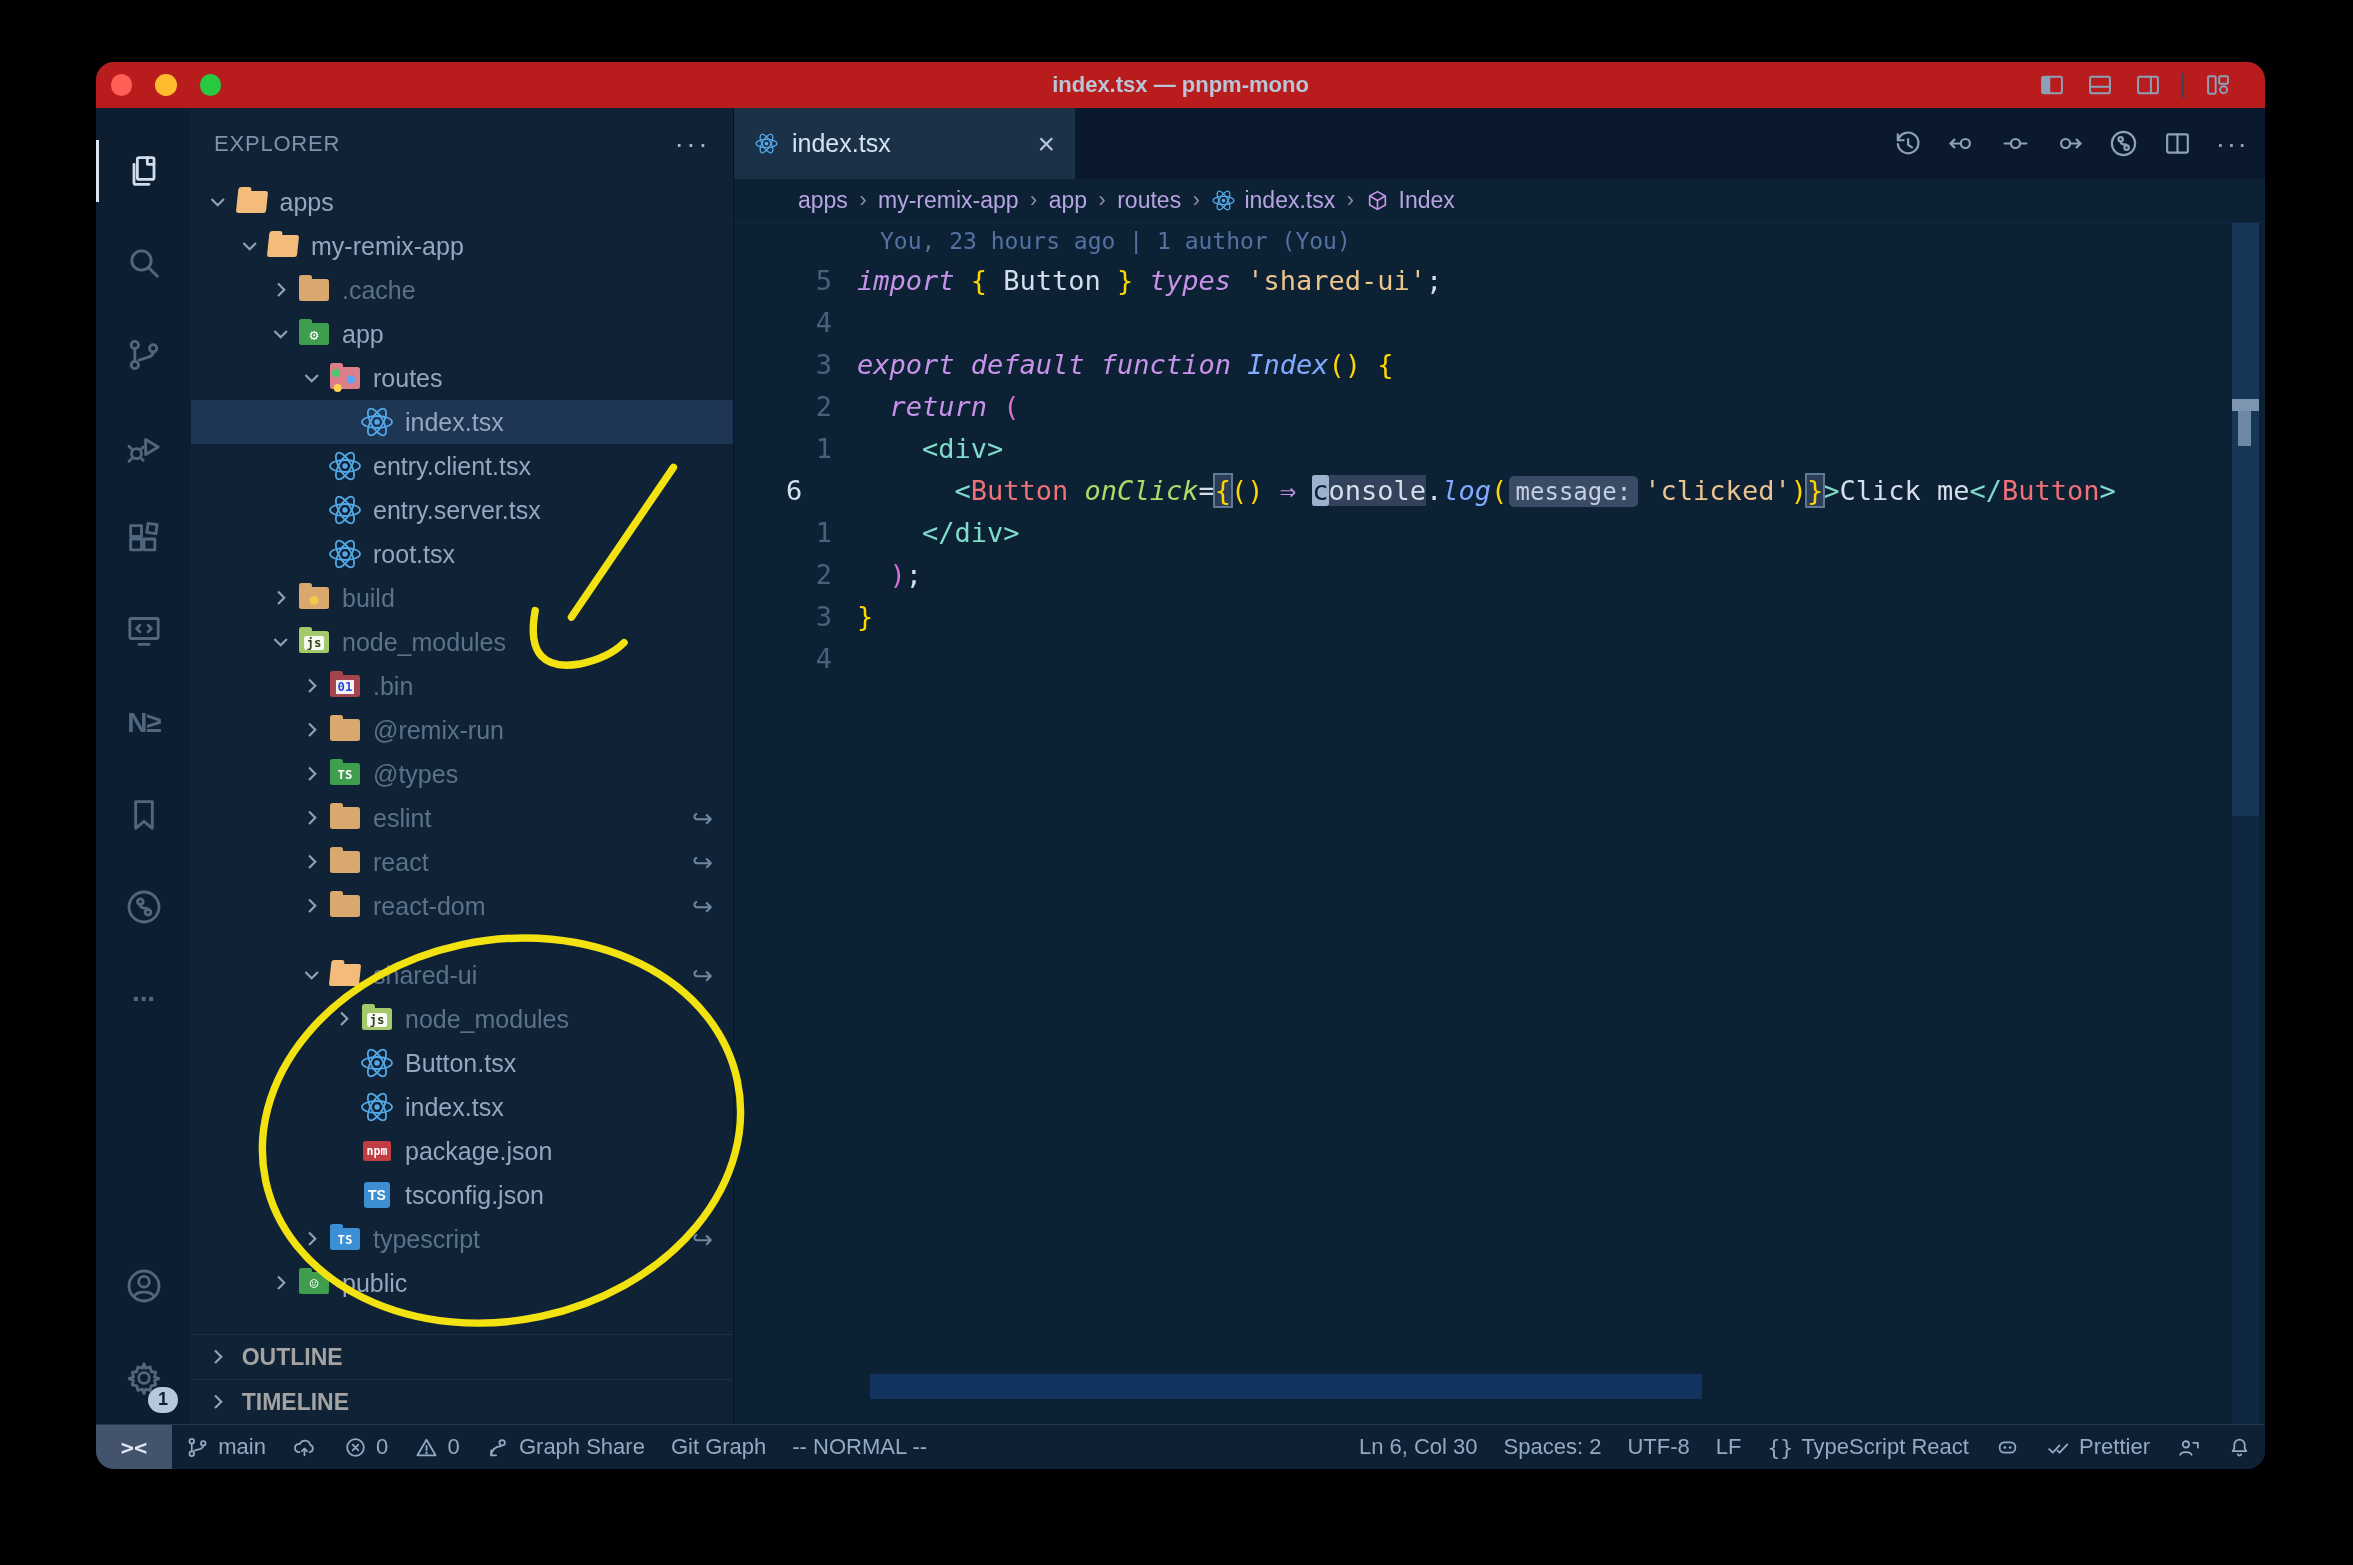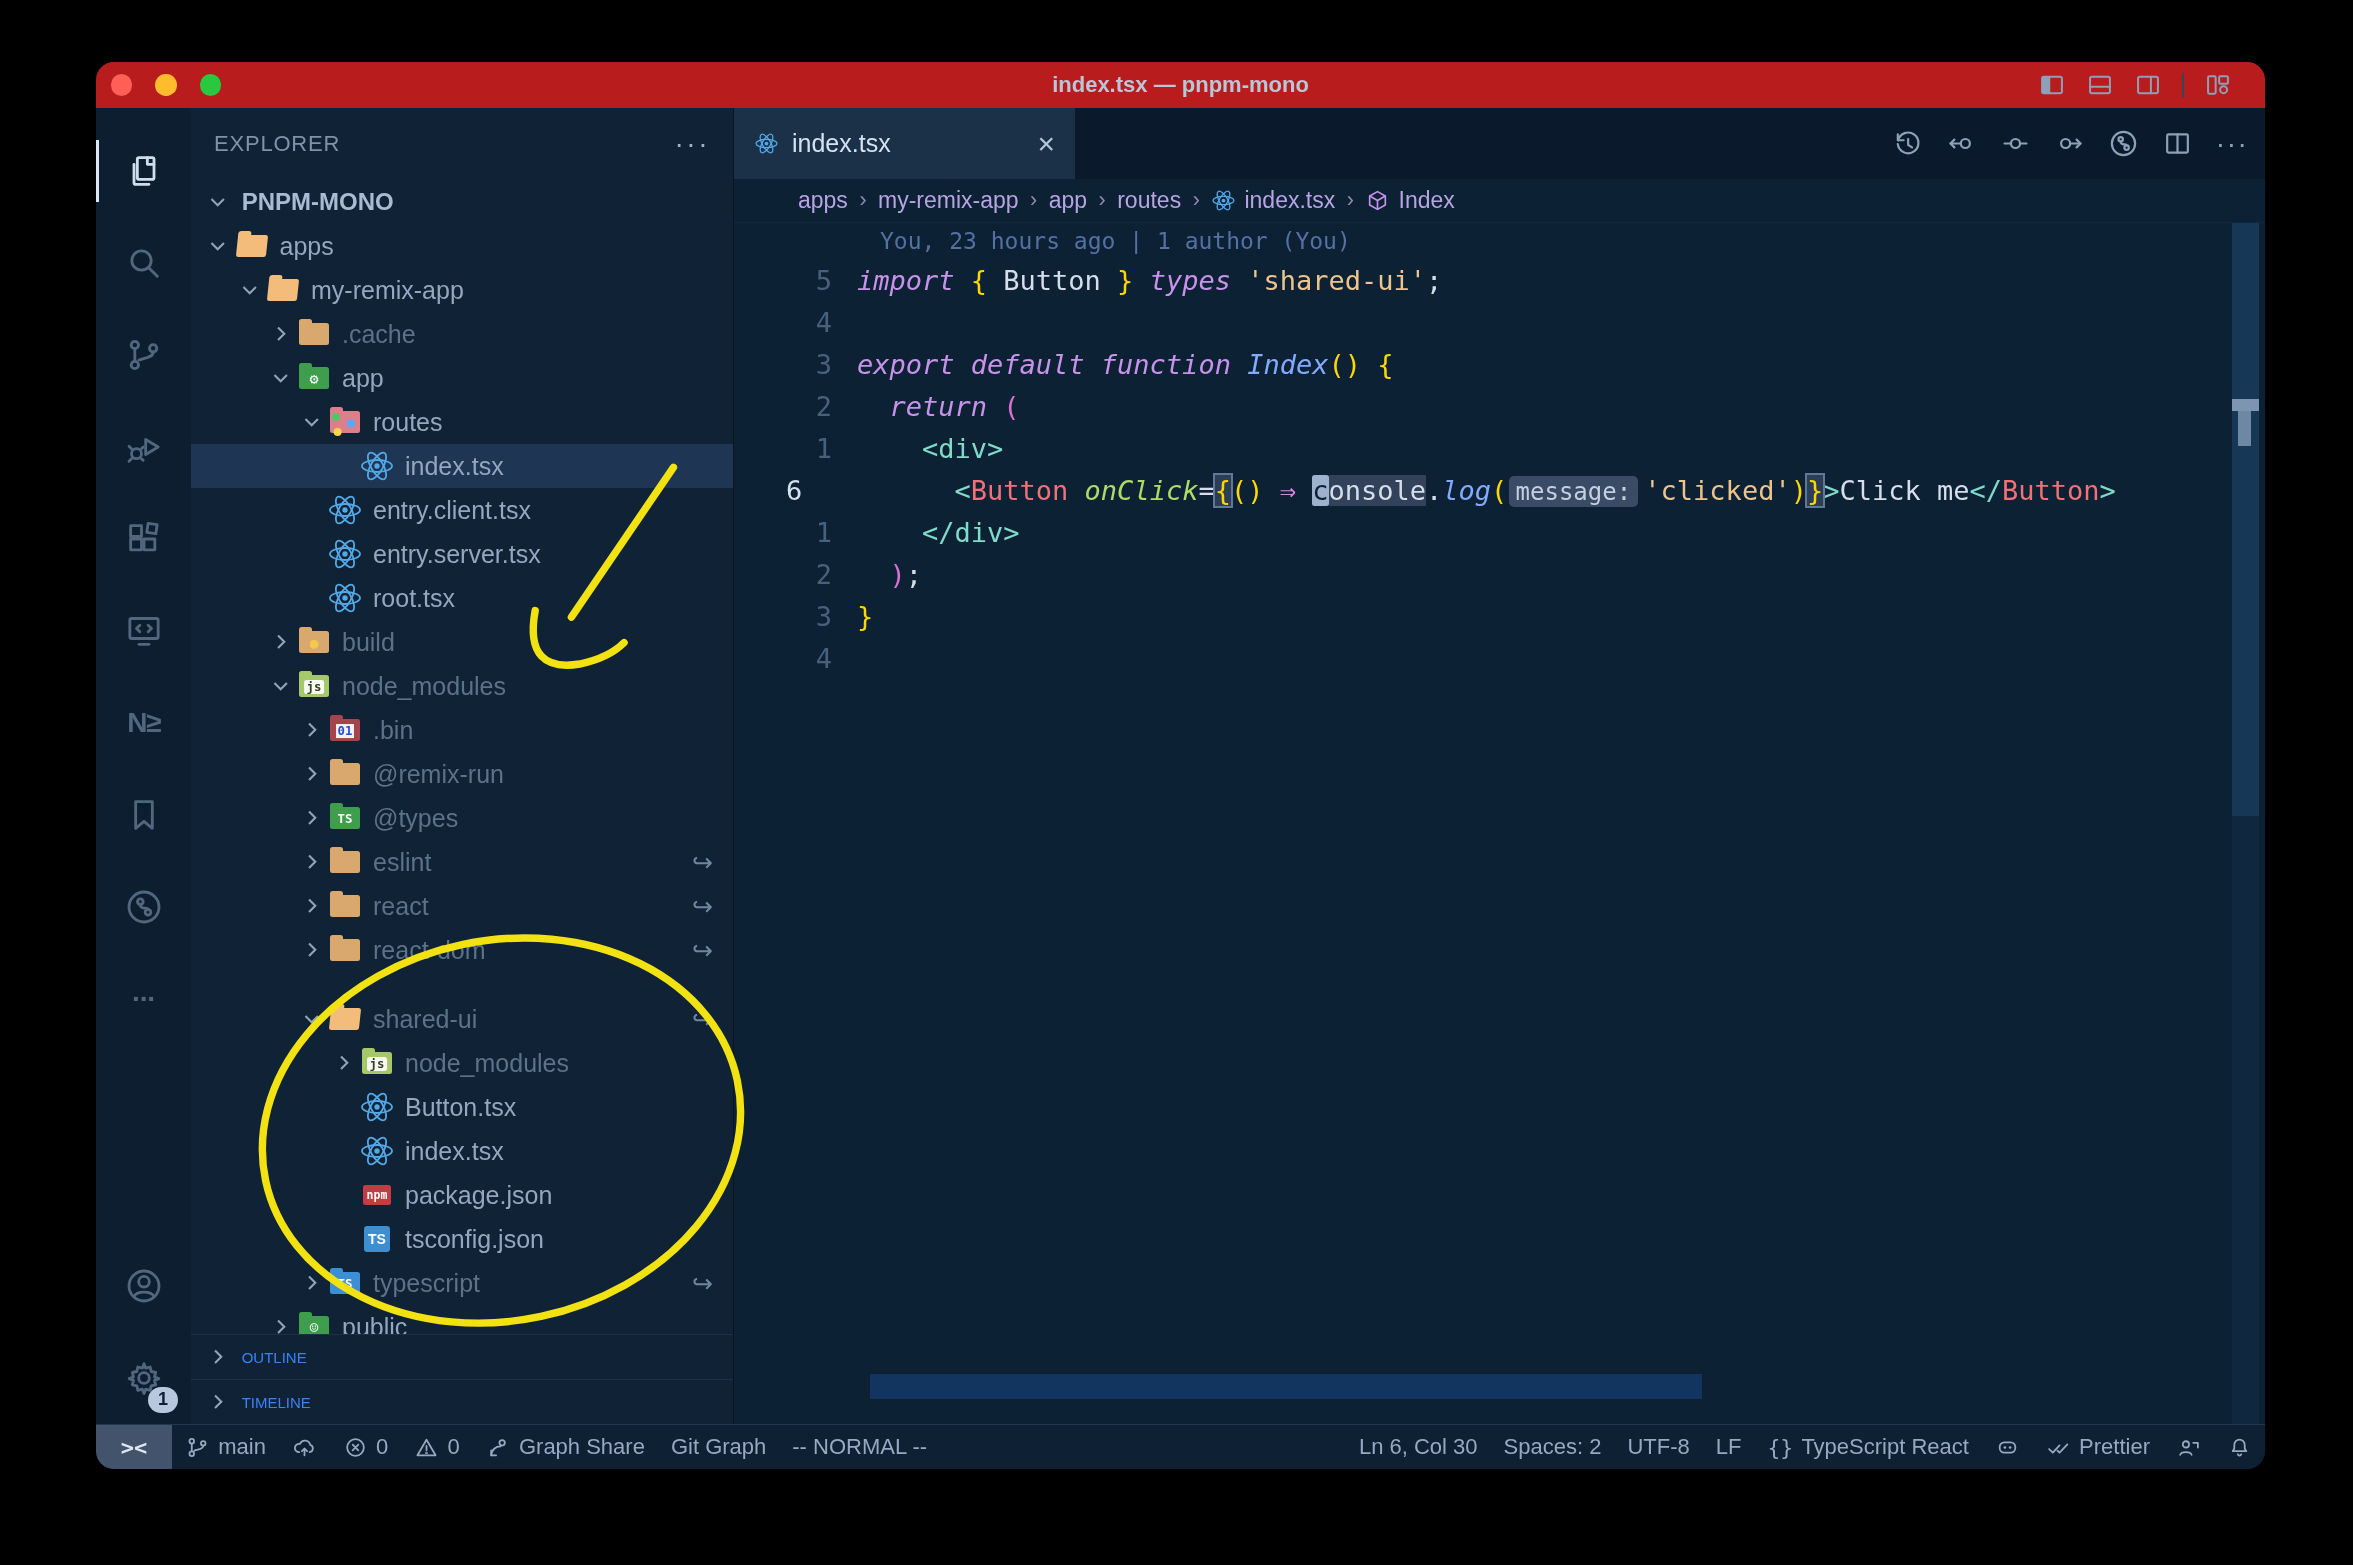--- a/index.html
+++ b/index.html
@@ -40,21 +40,21 @@
   .fico{width:36px;flex:0 0 36px;height:33px;display:flex;align-items:center;justify-content:center;margin-right:10px;position:relative;}
   .folder{width:30px;height:22px;border-radius:2.5px;position:relative;background:var(--fc);}
   .folder::before{content:"";position:absolute;left:0;top:-4.1px;width:13px;height:5.8px;border-radius:2.5px 2.5px 0 0;background:var(--fc);}
   .folder.open{transform:skewX(-6deg);filter:brightness(1.12);}
   .fbadge{position:absolute;left:50%;top:55%;transform:translate(-50%,-50%);font-size:12.3px;font-weight:bold;color:#fff;line-height:1;font-family:"DejaVu Sans Mono",monospace;}
   .fbadge.big{font-size:15px;}
   .dots3{position:absolute;left:1.6px;top:1.6px;width:8.2px;height:8.2px;border-radius:50%;background:#49c96a;box-shadow:15px 6.6px 0 #55a9ff,1.6px 15px 0 #ffd34d;}
   .npmico{background:#c23c44;color:#fff;border-radius:2.5px;font-size:11.5px;font-weight:bold;padding:3.3px 4.1px;font-family:"DejaVu Sans Mono",monospace;}
   .tsico{background:#3d8fd1;color:#fff;border-radius:3.3px;width:26px;height:26px;display:flex;align-items:center;justify-content:center;font-size:14px;font-weight:bold;}
   .symlink{margin-left:auto;margin-right:20px;color:#6e86a0;font-size:25px;}
-  .sb-panel{height:44px;border-top:1.6px solid #1c3048;display:flex;align-items:center;padding-left:11.5px;gap:8.2px;color:#3b82f6;font-weight:normal;font-size:15px;flex:0 0 auto;}
+  .sb-panel{height:44px;border-top:1.6px solid #1c3048;display:flex;align-items:center;padding-left:11.5px;gap:8.2px;color:#a3a3a3;font-weight:bold;font-size:23px;flex:0 0 auto;}
   
   .editor{flex:1;display:flex;flex-direction:column;background:#0d2134;border-left:1.6px solid #091524;min-width:0;position:relative;}
   .tabbar{height:71px;background:#0a1a2c;display:flex;align-items:stretch;position:relative;flex:0 0 auto;}
   .tab{width:301px;background:#1b3148;display:flex;align-items:center;padding:0 20px;gap:13px;color:#d5e2f1;font-size:25px;}
   .tab .close{margin-left:auto;color:#b9c6d8;font-size:30px;}
   .ed-actions{position:absolute;right:16.5px;top:0;height:71px;display:flex;align-items:center;gap:23px;color:#8ca1b8;}
   .ed-actions svg{width:31px;height:31px;}
   .breadcrumbs{height:43px;display:flex;align-items:center;padding-left:64px;gap:11.5px;color:#b7a4e3;font-size:23px;flex:0 0 auto;border-bottom:0.8px solid #112842;}
   .breadcrumbs .bsep{color:#9287b8;font-size:21.4px;}
   .bc-item{display:flex;align-items:center;gap:8.2px;}
@@ -215,28 +215,20 @@
             </svg>
             <span class="ab-badge">1</span>
           </div>
         </div>
 
       <div class="sidebar">
         <div class="sb-header">
           <span>EXPLORER</span>
           <span class="dots">···</span>
         </div>
-        <div class="sb-section">
-          <span class="chev open">
-              <svg viewBox="0 0 24 24" fill="none" stroke="currentColor" stroke-width="2.4">
-                <path d="M9 5l7 7-7 7"></path>
-              </svg>
-            </span>
-          <span>PNPM-MONO</span>
-        </div>
         <div class="tree">
             <div class="row" style="padding-left: 11.5px;">
               <span class="chev open">
                 <svg viewBox="0 0 24 24" fill="none" stroke="currentColor" stroke-width="2.4">
                   <path d="M9 5l7 7-7 7"></path>
                 </svg>
               </span>
               <span class="fico">
                 <span class="folder open" style="--fc: #d9a86e;"></span>
               </span>

